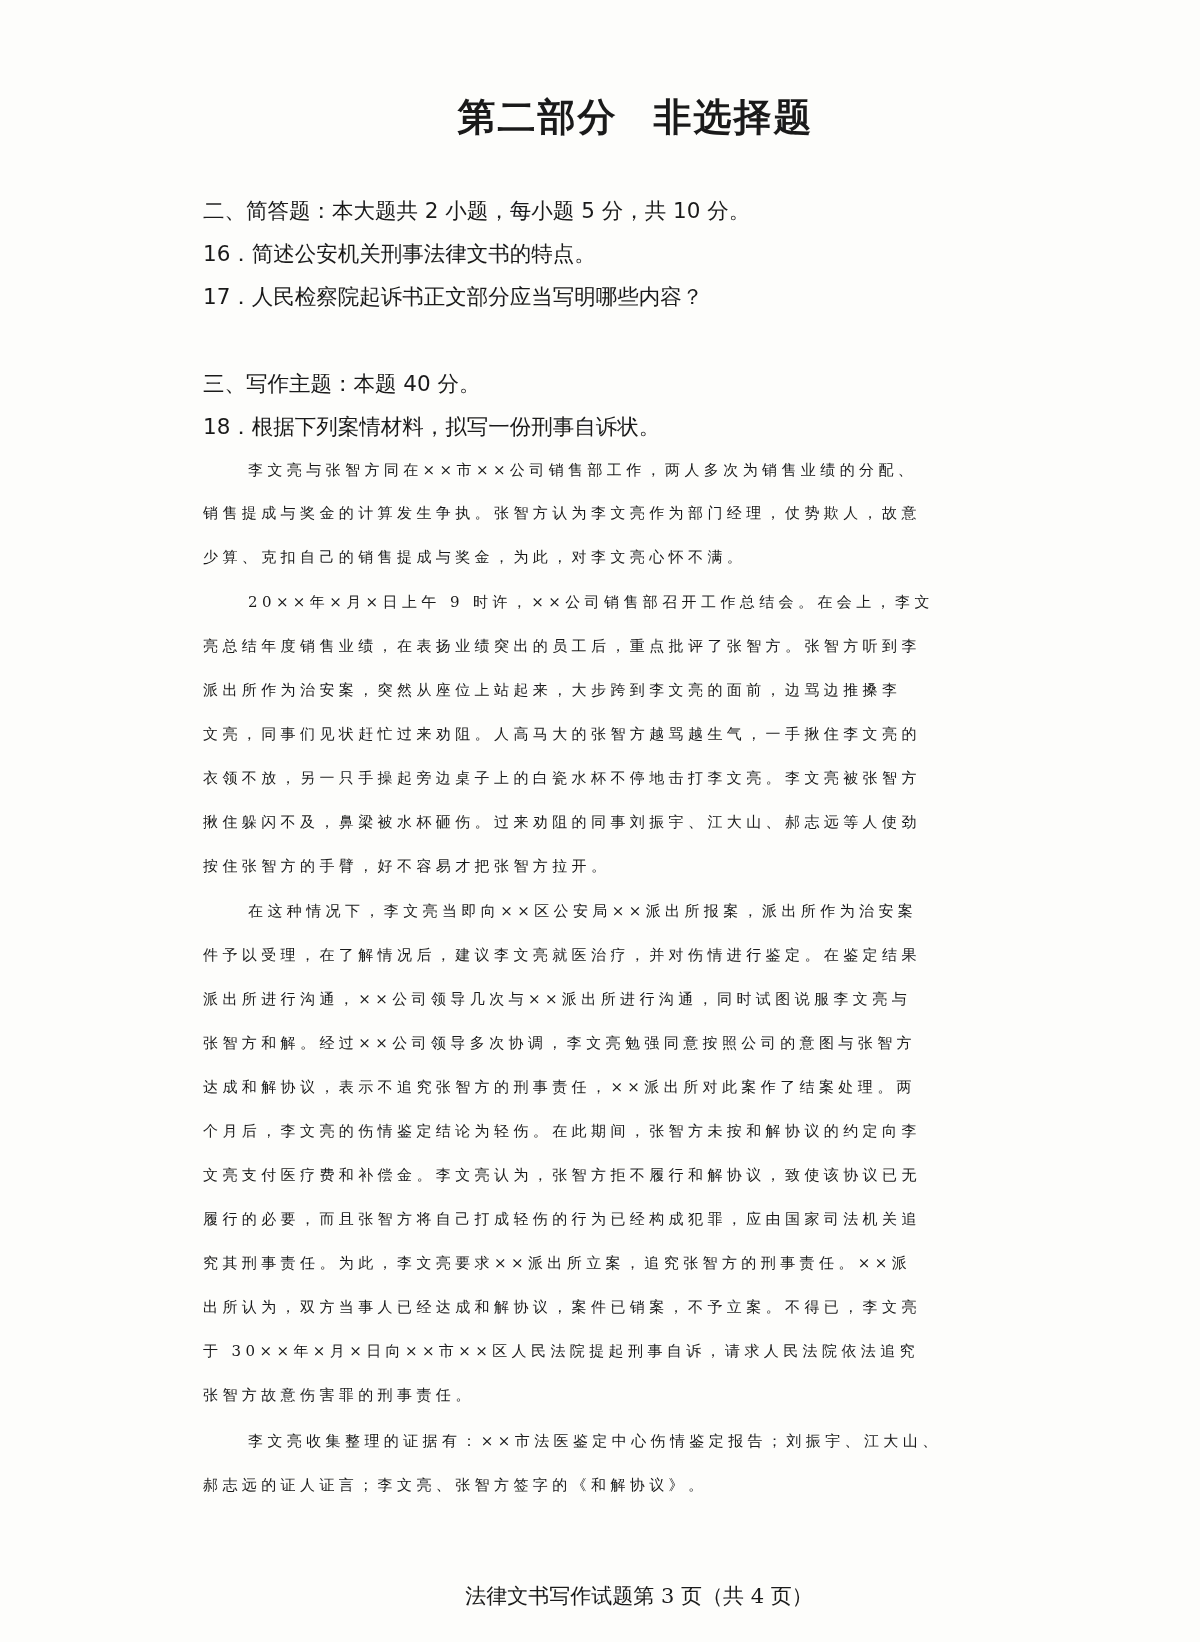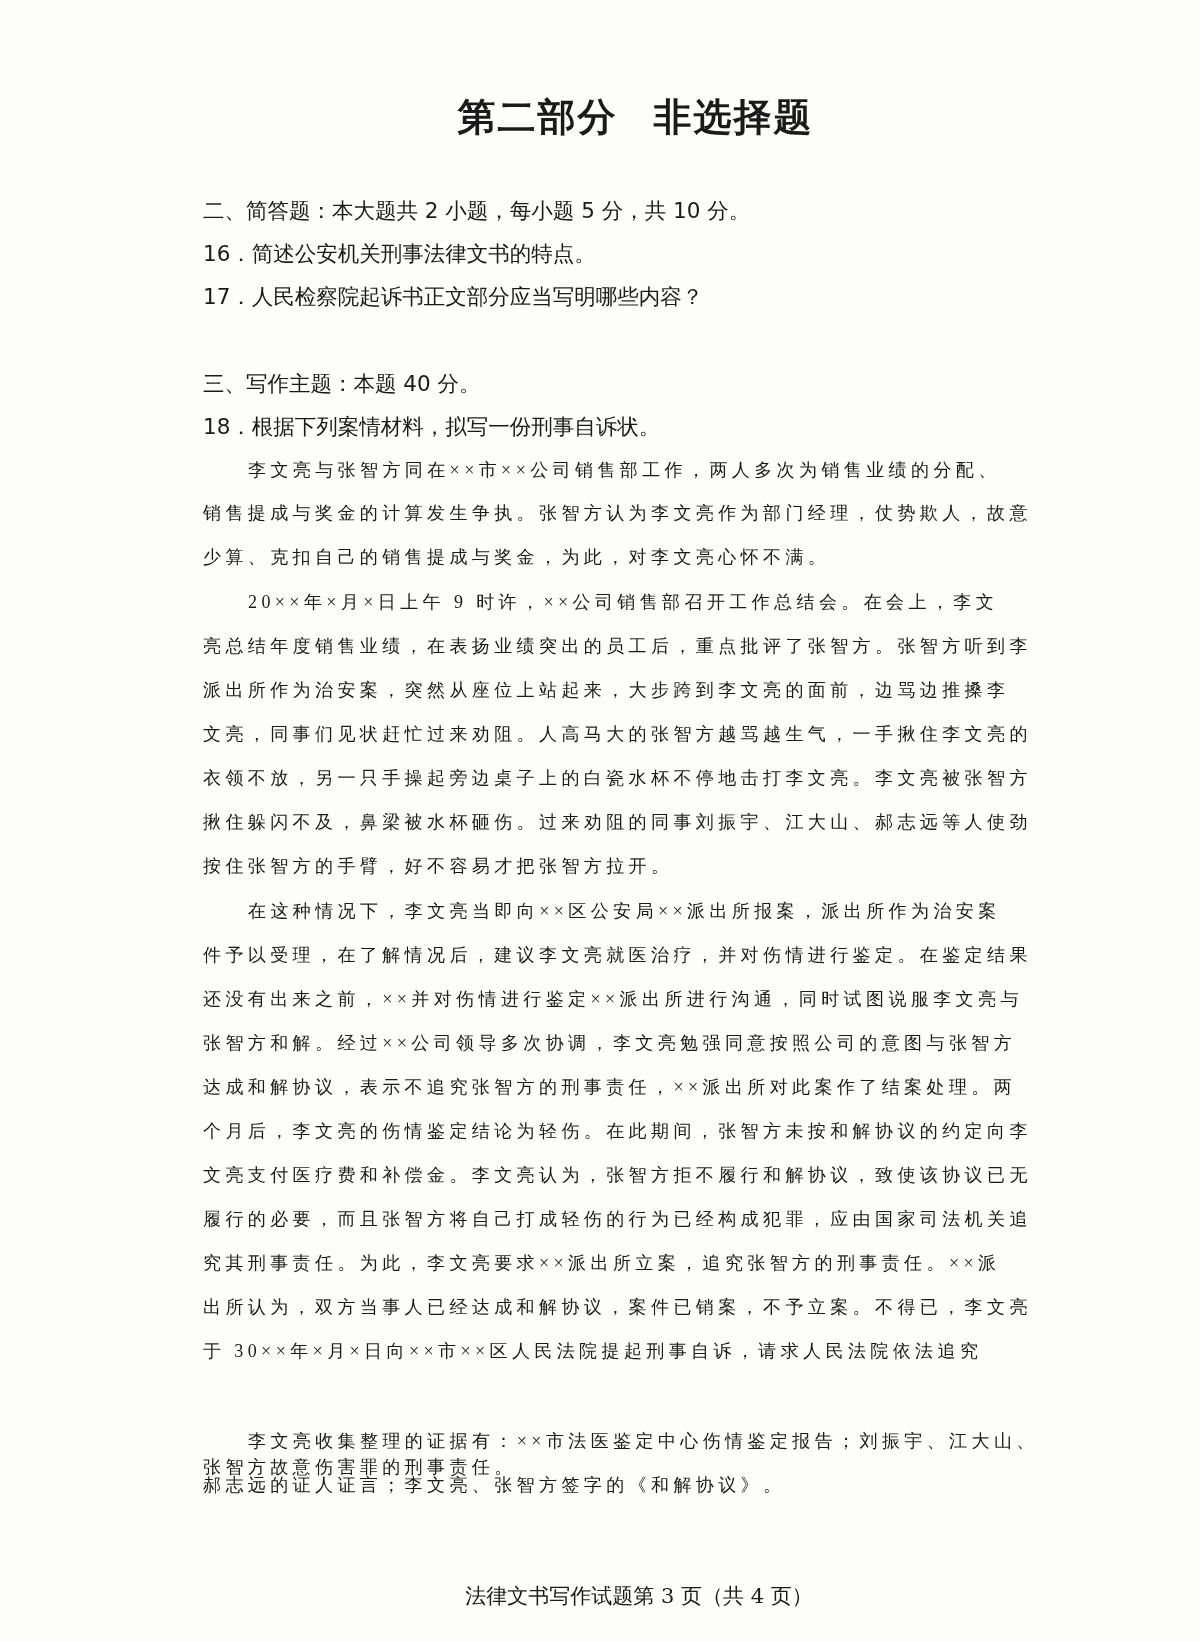--- a/index.html
+++ b/index.html
@@ -10,21 +10,21 @@
     color: #1a1a1a;
   }
   .title {
     position: absolute; left: 0; width: 1200px; top: 92px;
     text-align: center; font-family: "DejaVu Sans", "Liberation Sans", sans-serif;
     font-size: 38px; font-weight: bold; letter-spacing: 2px; padding-left: 71px; box-sizing: border-box;
   }
   .title .gap { display: inline-block; width: 36px; }
   .line {
     position: absolute; left: 203px; white-space: nowrap;
-    font-size: 18px; line-height: 30px; font-family: Liberation Serif, serif;
+    font-size: 15px; line-height: 30px;
   }
   .sans { font-family: "DejaVu Sans", "Liberation Sans", sans-serif; font-size: 21.5px; text-align: right; }
   .body-line { letter-spacing: 4.4px; }
   .indent { left: 248px; }
   .footer {
     position: absolute; left: 0; width: 1188px; top: 1582px; text-align: center;
     font-size: 21px; padding-left: 90px; box-sizing: border-box;
   }
 </style>
 </head>
@@ -45,27 +45,27 @@
   <div class="line body-line" style="top:542px">少算、克扣自己的销售提成与奖金，为此，对李文亮心怀不满。</div>
   <div class="line body-line indent" style="top:587px">20××年×月×日上午 9 时许，××公司销售部召开工作总结会。在会上，李文</div>
   <div class="line body-line" style="top:631px">亮总结年度销售业绩，在表扬业绩突出的员工后，重点批评了张智方。张智方听到李</div>
   <div class="line body-line" style="top:675px">派出所作为治安案，突然从座位上站起来，大步跨到李文亮的面前，边骂边推搡李</div>
   <div class="line body-line" style="top:719px">文亮，同事们见状赶忙过来劝阻。人高马大的张智方越骂越生气，一手揪住李文亮的</div>
   <div class="line body-line" style="top:763px">衣领不放，另一只手操起旁边桌子上的白瓷水杯不停地击打李文亮。李文亮被张智方</div>
   <div class="line body-line" style="top:807px">揪住躲闪不及，鼻梁被水杯砸伤。过来劝阻的同事刘振宇、江大山、郝志远等人使劲</div>
   <div class="line body-line" style="top:851px">按住张智方的手臂，好不容易才把张智方拉开。</div>
   <div class="line body-line indent" style="top:896px">在这种情况下，李文亮当即向××区公安局××派出所报案，派出所作为治安案</div>
   <div class="line body-line" style="top:940px">件予以受理，在了解情况后，建议李文亮就医治疗，并对伤情进行鉴定。在鉴定结果</div>
-  <div class="line body-line" style="top:984px">还没有出来之前，××并对伤情进行鉴定××派出所进行沟通，同时试图说服李文亮与</div>
+  <div class="line body-line" style="top:984px">派出所进行沟通，××公司领导几次与××派出所进行沟通，同时试图说服李文亮与</div>
   <div class="line body-line" style="top:1028px">张智方和解。经过××公司领导多次协调，李文亮勉强同意按照公司的意图与张智方</div>
   <div class="line body-line" style="top:1072px">达成和解协议，表示不追究张智方的刑事责任，××派出所对此案作了结案处理。两</div>
   <div class="line body-line" style="top:1116px">个月后，李文亮的伤情鉴定结论为轻伤。在此期间，张智方未按和解协议的约定向李</div>
   <div class="line body-line" style="top:1160px">文亮支付医疗费和补偿金。李文亮认为，张智方拒不履行和解协议，致使该协议已无</div>
   <div class="line body-line" style="top:1204px">履行的必要，而且张智方将自己打成轻伤的行为已经构成犯罪，应由国家司法机关追</div>
   <div class="line body-line" style="top:1248px">究其刑事责任。为此，李文亮要求××派出所立案，追究张智方的刑事责任。××派</div>
   <div class="line body-line" style="top:1292px">出所认为，双方当事人已经达成和解协议，案件已销案，不予立案。不得已，李文亮</div>
   <div class="line body-line" style="top:1336px">于 30××年×月×日向××市××区人民法院提起刑事自诉，请求人民法院依法追究</div>
-  <div class="line body-line" style="top:1452px">张智方故意伤害罪的刑事责任。</div>
+  <div class="line body-line" style="top:1380px">张智方故意伤害罪的刑事责任。</div>
   <div class="line body-line indent" style="top:1426px">李文亮收集整理的证据有：××市法医鉴定中心伤情鉴定报告；刘振宇、江大山、</div>
   <div class="line body-line" style="top:1470px">郝志远的证人证言；李文亮、张智方签字的《和解协议》。</div>
 </div>
 
 <div class="footer">法律文书写作试题第 3 页（共 4 页）</div>
 
 </body></html>

